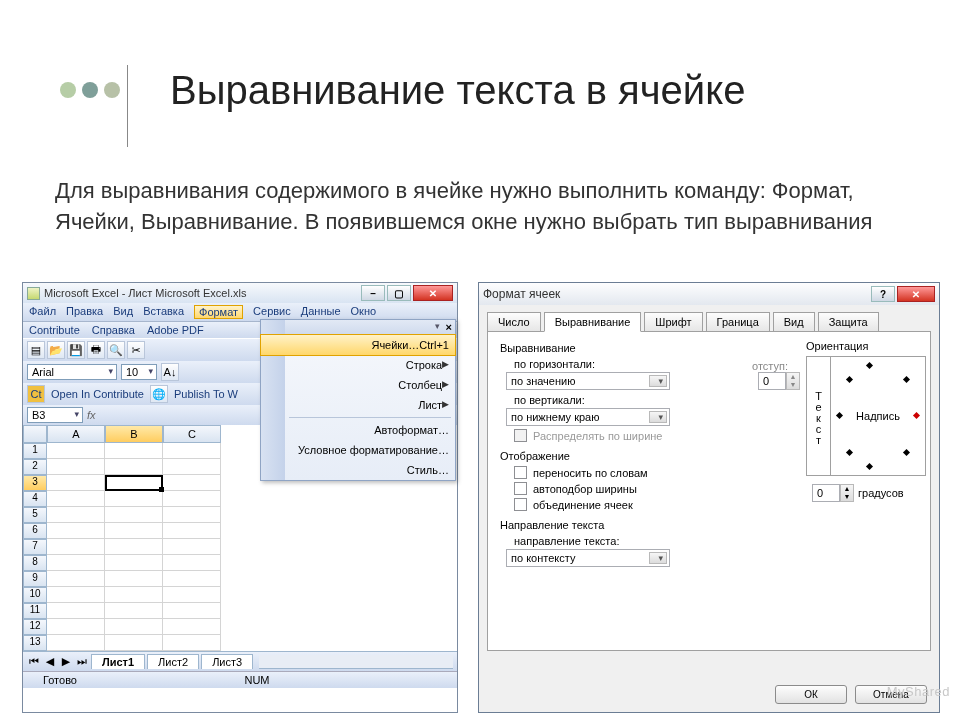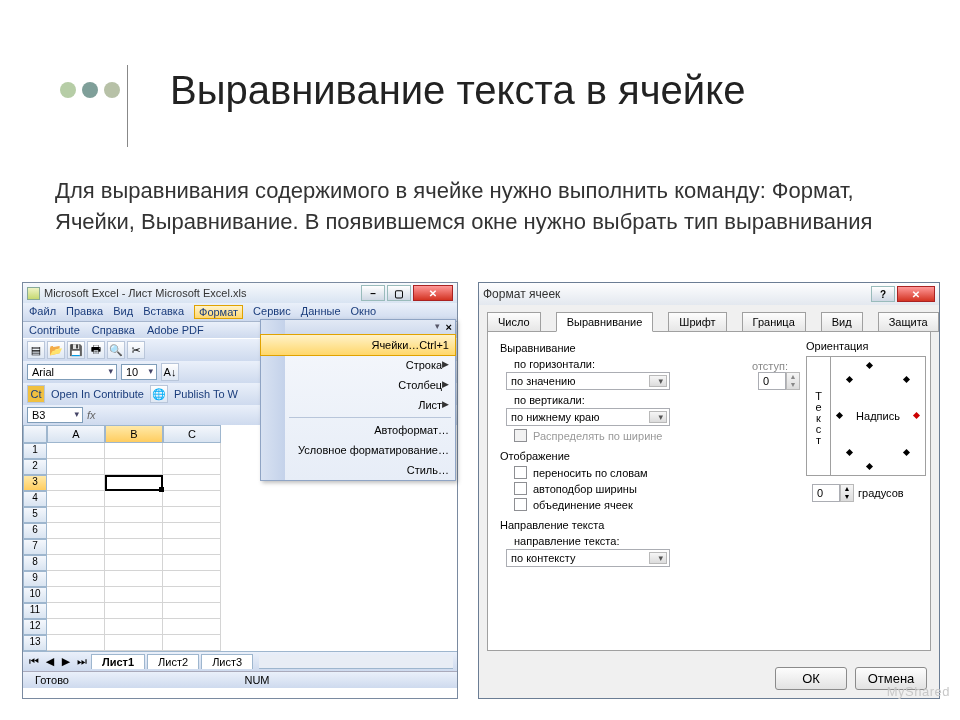--- a/index.html
+++ b/index.html
@@ -35,34 +35,34 @@
   .colhdr .c { width: 58px; }
   .row { display: flex; }
   .row .rh { width: 24px; background: linear-gradient(#f4f7fc,#d9e4f1); border: 1px solid #9eb6ce; text-align: center; font-size: 10px; height: 16px; }
   .row .cell { width: 58px; height: 16px; border-right: 1px solid #d4d4d4; border-bottom: 1px solid #d4d4d4; }
   .sel-cell { border: 2px solid #000 !important; position: relative; }
   .sel-cell::after { content:""; position:absolute; right:-3px; bottom:-3px; width:5px; height:5px; background:#000; }
   .sheet-tabs { display: flex; align-items: center; background: linear-gradient(#eaf0fa,#cedaee); padding: 2px 4px; gap: 2px; border-top: 1px solid #9eb6ce; font-size: 11px; }
   .sheet-tabs .nav { width: 14px; text-align: center; }
   .sheet-tabs .sh { padding: 1px 10px; background: #fff; border: 1px solid #9eb6ce; border-bottom: none; }
   .sheet-tabs .sh.active { font-weight: bold; }
-  .statusbar { display: flex; justify-content: space-between; background: linear-gradient(#eaf0fa,#cedaee); padding: 2px 12px; font-size: 11px; border-top: 1px solid #aab; }
+  .statusbar { display: flex; justify-content: space-between; background: linear-gradient(#eaf0fa,#cedaee); padding: 2px 20px; font-size: 11px; border-top: 1px solid #aab; }
   
   .dropdown { position: absolute; left: 237px; top: 36px; width: 196px; background: linear-gradient(#f6f8fc,#e7edf7); border: 1px solid #8fa4c4; box-shadow: 2px 2px 4px rgba(0,0,0,.25); font-size: 11px; z-index: 5; }
   .dropdown .daccent { position: absolute; left: 0; top: 0; bottom: 0; width: 24px; background: linear-gradient(90deg,#d8e2f2,#c4d2ea); }
   .ditem { position: relative; padding: 4px 6px 4px 30px; display: flex; justify-content: flex-end; }
   .ditem.hi { background: linear-gradient(#fff2c8,#ffd76b); border: 1px solid #e0a200; margin: -1px; }
   .dsep { height: 1px; background: #b8c5da; margin: 2px 4px 2px 28px; }
   .ditem .ar { font-size: 9px; color: #333; }
   .dhdr { display: flex; justify-content: flex-end; padding: 1px 3px; background: linear-gradient(#e2e9f5,#d0dbed); border-bottom: 1px solid #adbdd6; }
   
   .dlg { width: 462px; border: 1px solid #6b7d94; background: #f0f0f0; font-size: 11px; }
   .dlg-title { display: flex; align-items: center; background: linear-gradient(#fdfdfe,#e3e8ef); padding: 3px 4px; }
   .dlg-title .t { flex: 1; font-size: 12px; color: #333; }
-  .tabs { display: flex; padding: 6px 8px 0 8px; gap: 16px; }
+  .tabs { display: flex; padding: 6px 8px 0 8px; gap: 4px; }
   .tab { padding: 3px 10px; border: 1px solid #a0a0a0; background: linear-gradient(#fdfdfd,#e6e6e6); margin-right: -1px; font-size: 11px; position: relative; top: 1px; height: 20px; }
   .tab.active { background: #fff; border-bottom-color: #fff; z-index: 2; }
   .panel { margin: 0 8px 8px 8px; border: 1px solid #a0a0a0; background: #fff; padding: 10px 12px 12px 12px; position: relative; min-height: 320px; }
   .grp { font-size: 11px; margin-bottom: 4px; }
   .lbl { font-size: 11px; margin: 4px 0 2px 14px; }
   .dd { width: 164px; border: 1px solid #abadb3; background: #fff; padding: 2px 18px 2px 4px; position: relative; margin-left: 6px; }
   .dd::after { content: ""; position: absolute; right: 2px; top: 2px; bottom: 2px; width: 16px; background: linear-gradient(#f6f6f6,#dcdcdc); border: 1px solid #b9b9b9; }
   .dd::before { content: "▾"; position: absolute; right: 6px; top: 3px; font-size: 9px; color: #555; z-index: 1; }
   .chk { display: flex; align-items: center; gap: 6px; margin: 3px 0 3px 14px; font-size: 11px; }
   .chk .box { width: 13px; height: 13px; border: 1px solid #8e8f93; background: #fff; }
@@ -73,21 +73,21 @@
   .spinner input { width: 28px; height: 18px; border: 1px solid #abadb3; text-align: left; padding-left: 4px; font-size: 11px; }
   .spinbtn { width: 14px; height: 18px; background: linear-gradient(#f6f6f6,#dcdcdc); border: 1px solid #b9b9b9; font-size: 7px; display: flex; flex-direction: column; }
   .spinbtn span { flex: 1; text-align: center; line-height: 8px; }
   .orient { position: absolute; right: 4px; top: 8px; width: 120px; }
   .orient-box { border: 1px solid #a0a0a0; height: 120px; margin-top: 4px; display: flex; }
   .vtxt { width: 24px; border-right: 1px solid #a0a0a0; display: flex; flex-direction: column; align-items: center; justify-content: center; line-height: 1; font-size: 11px; padding-top: 4px; }
   .dial { flex: 1; position: relative; display: flex; align-items: center; justify-content: center; font-size: 11px; }
   .diamond { width: 5px; height: 5px; background: #000; transform: rotate(45deg); position: absolute; }
   .deg-row { display: flex; align-items: center; gap: 4px; margin-top: 8px; font-size: 11px; }
   .btnrow { display: flex; justify-content: flex-end; gap: 8px; padding: 8px 12px; background: #f0f0f0; }
-  .btn { min-width: 72px; padding: 3px 8px; border: 1px solid #8b8b8b; background: linear-gradient(#fdfdfd,#e2e2e2); border-radius: 3px; font-size: 13px; }
+  .btn { min-width: 72px; padding: 3px 8px; border: 1px solid #8b8b8b; background: linear-gradient(#fdfdfd,#e2e2e2); border-radius: 3px; font-size: 10px; margin-top: 18px; }
   .watermark { position: absolute; right: 10px; bottom: 21px; font-size: 13px; color: #c8c8c8; font-family: Arial; letter-spacing: .5px; }
   .tinyicon { width: 13px; height: 13px; display: inline-block; background: linear-gradient(#eef3c5,#c5d970); border: 1px solid #8a9; }
 </style>
 </head>
 <body>
 
 <div class="decor">
   <span style="background:#b6cda6"></span>
     <span style="background:#7f9f99"></span>
     <span style="background:#b7c1a7"></span>

